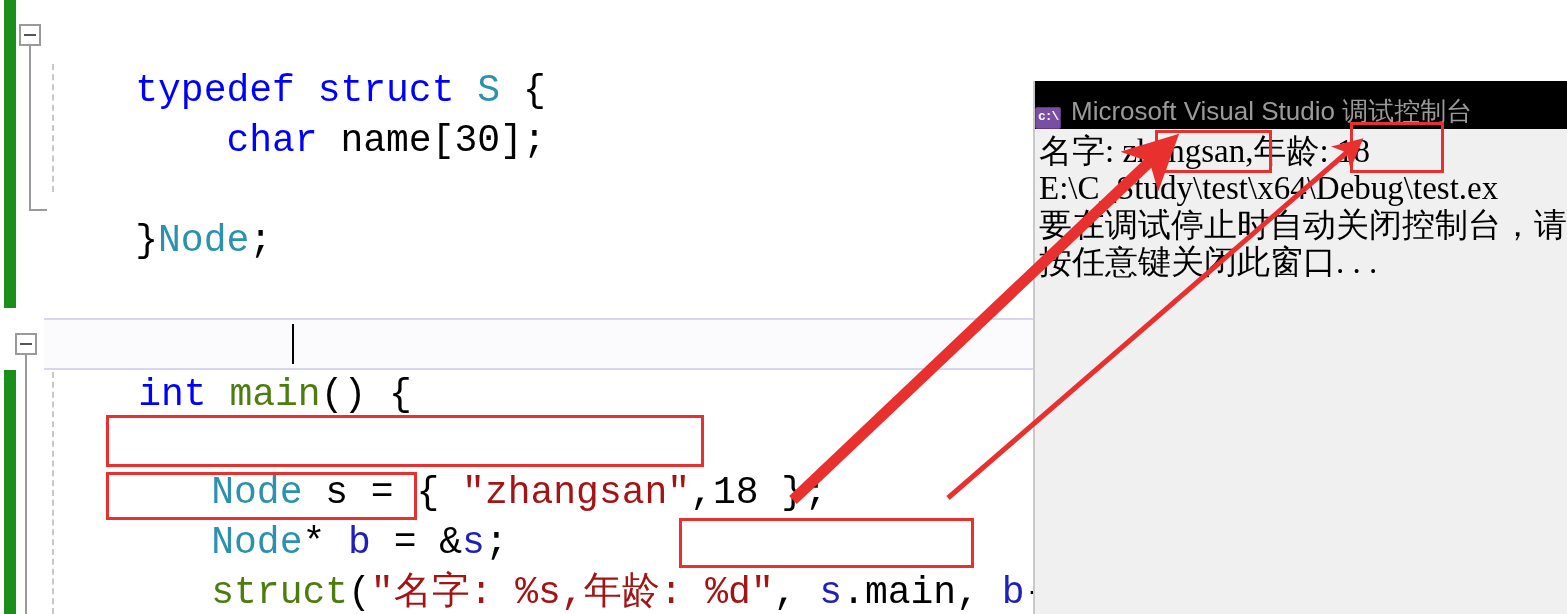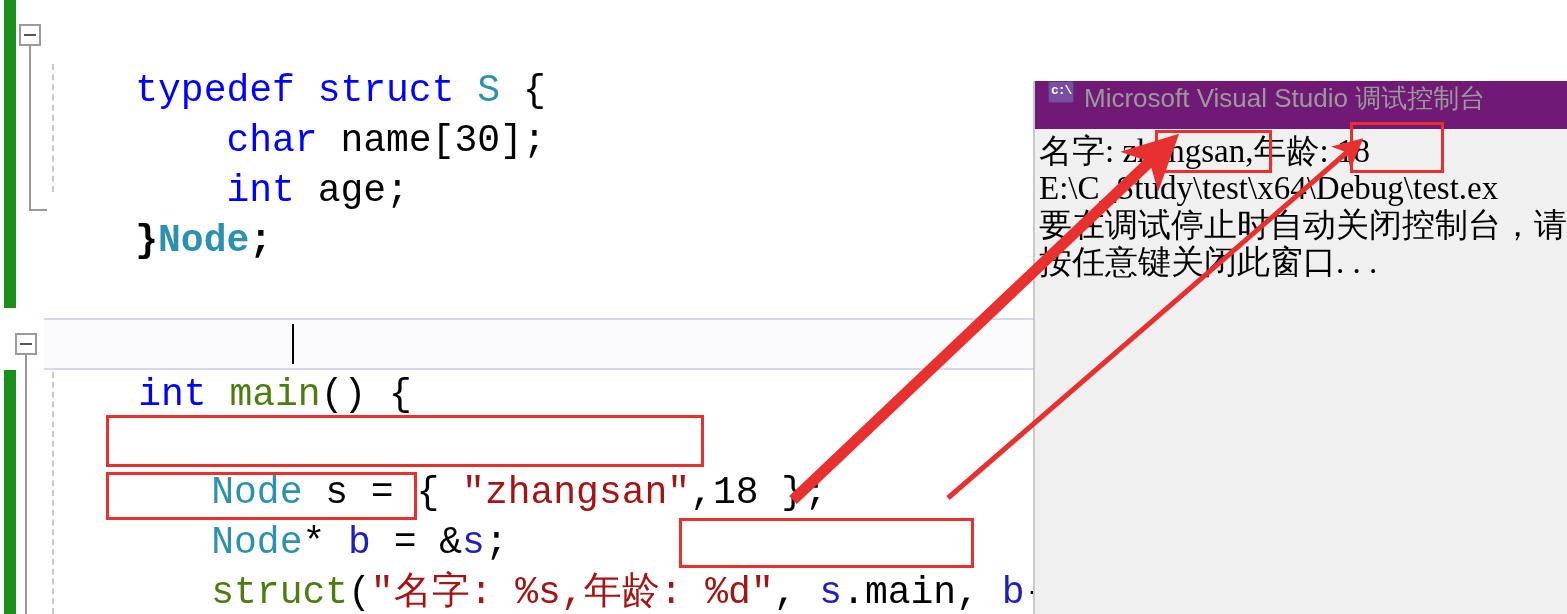--- a/index.html
+++ b/index.html
@@ -110,24 +110,23 @@
     position: absolute;
     left: 1033px; top: 81px;
     width: 534px; height: 533px;
     background: #f0f0f0;
     border-left: 2px solid #c9c9c9;
     box-sizing: border-box;
     overflow: hidden;
   }
   #console-titlebar {
     height: 48px;
-    background: #701a75;
+    background: #000000;
     display: flex;
-    align-items: flex-start;
-    padding-left: 13px;
+    align-items: flex-end;
     box-sizing: border-box;
   }
   #console-icon {
     width: 26px; height: 22px;
     background: #7a4fa3;
     border: 1px solid #5d3a80;
     border-radius: 2px;
     position: relative;
     flex: none;
     margin-right: 10px;
@@ -189,25 +188,22 @@
   <div id="caret"></div>
 
   <div class="code-line" style="left:44px; top:16px;">
     <span class="kw">typedef struct </span><span class="type">S</span><span class="plain"> {</span>
   </div>
 
   <div class="code-line" style="left:44px; top:66px;">
     <span class="plain">    </span><span class="kw">char</span><span class="plain"> name[30];</span>
   </div>
 
-  <div class="code-line" style="left:44px; top:116px;">
-    <span class="plain">    </span><span class="kw">int</span><span class="plain"> age;</span>
-  </div>
-
-  <div class="code-line" style="left:44px; top:166px;font-weight:bold;">
+
+  <div class="code-line" style="left:44px; top:166px;">
     <span class="plain">}</span><span class="type">Node</span><span class="plain">;</span>
   </div>
 
   <div class="code-line" style="left:47px; top:320px;">
     <span class="kw">int</span><span class="plain"> </span><span class="fn">main</span><span class="plain">() {</span>
   </div>
 
   <div class="code-line" style="left:120px; top:418px;">
     <span class="type">Node</span><span class="plain"> s = { </span><span class="str">"zhangsan"</span><span class="plain">,18 };</span>
   </div>

